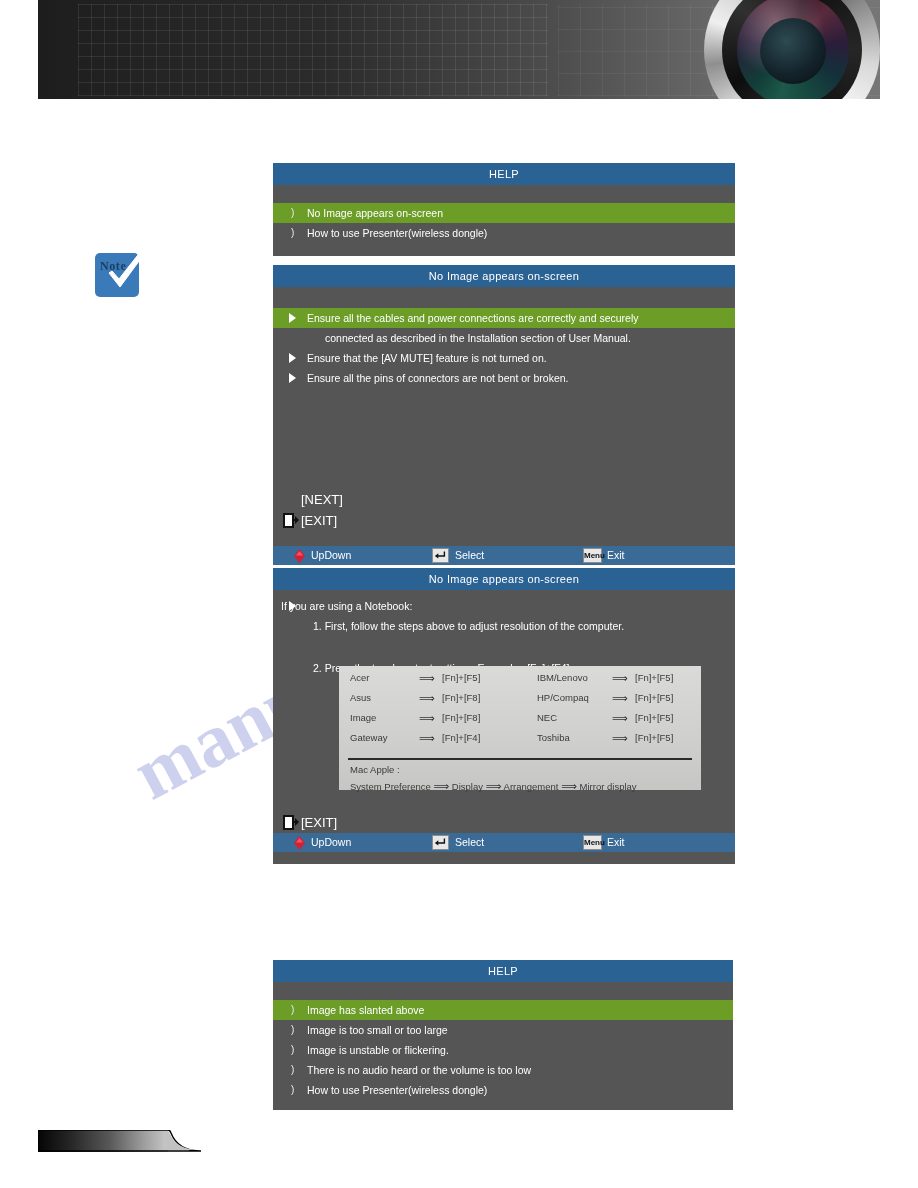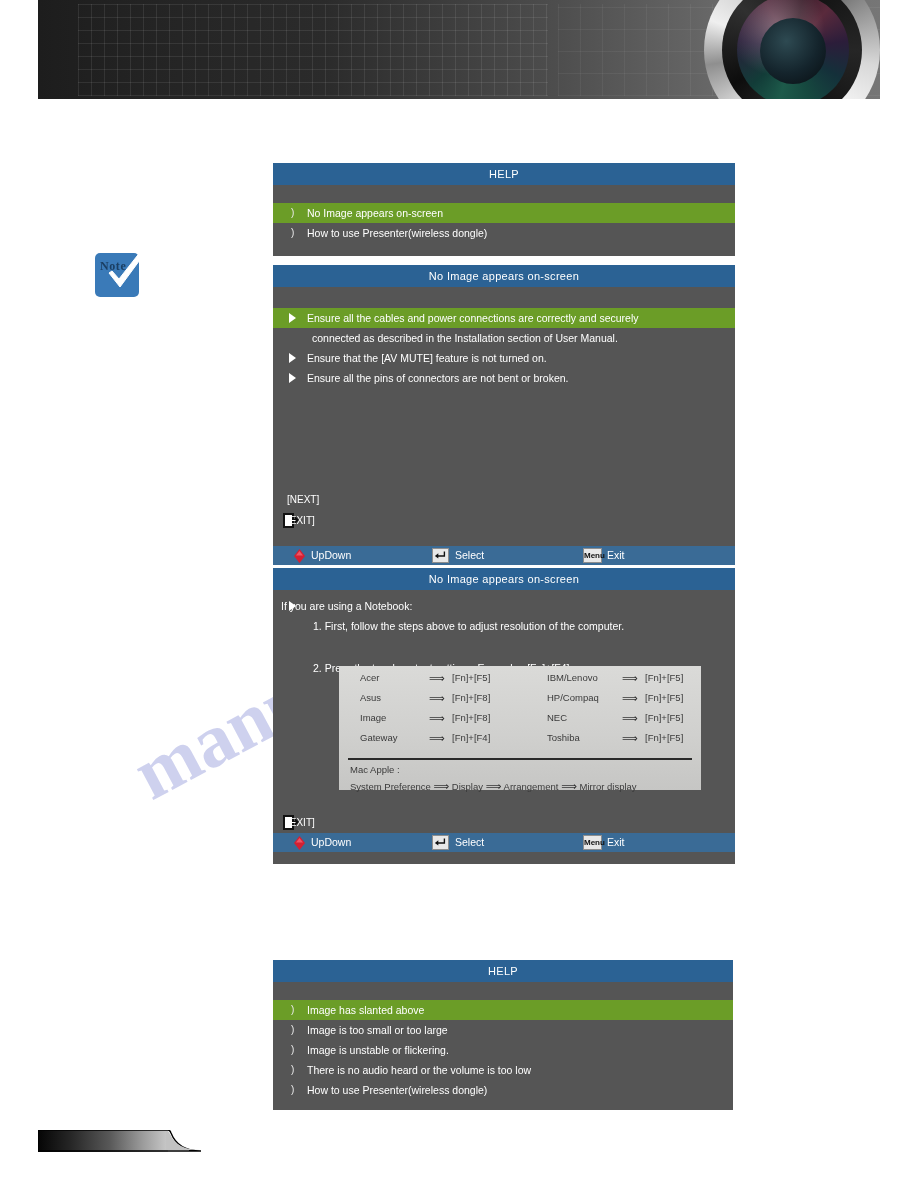--- a/index.html
+++ b/index.html
@@ -86,28 +86,28 @@
     font-size: 10px; color: #e9e9e9;
   }
   .osd-row .arrowb {
     position: absolute; left: 16px; top: 5px;
     width: 0; height: 0; border-left: 7px solid #ffffff;
     border-top: 5px solid transparent; border-bottom: 5px solid transparent;
   }
   .osd-text { position: relative; }
   .osd-cont {
     height: 20px; line-height: 20px; font-size: 10.5px;
-    padding-left: 39px; white-space: nowrap;
+    padding-left: 52px; white-space: nowrap;
   }
   .osd-pad { background: #555555; }
 
   
   .nav-row {
     position: relative; height: 21px; line-height: 21px;
-    font-size: 10px; padding-left: 14px; white-space: nowrap;
+    font-size: 13px; padding-left: 28px; white-space: nowrap;
   }
   .nav-row.hl { background: #6b9d27; }
   .exit-icon {
     position: absolute; left: 10px; top: 3px; width: 16px; height: 15px;
   }
   .exit-box {
     position: absolute; left: 0; top: 0; width: 11px; height: 15px;
     background: #ffffff; border: 2px solid #111111;
   }
   .exit-arrow-stem {
@@ -137,21 +137,21 @@
     color: #111; font-size: 8px; line-height: 13px; text-align: center;
     font-weight: bold; font-family: "Liberation Sans", sans-serif;
   }
 
   
   .key-table {
     position: absolute; left: 339px; top: 666px; width: 362px; height: 124px;
     background: linear-gradient(180deg,#dadad8 0%,#d0d0ce 55%,#c6c6c4 100%);
     color: #3a3a3a; font-size: 9.5px;
   }
-  .kt-grid { position: absolute; left: 10px; top: 0; width: 362px; height: 100px; }
+  .kt-grid { position: absolute; left: 0; top: 0; width: 362px; height: 100px; }
   .kt-cell { position: absolute; line-height: 20px; height: 20px; white-space: nowrap; }
   .kt-rule {
     position: absolute; left: 9px; top: 92px; width: 344px; height: 2px; background: #2a2a2a;
   }
   .kt-mac1 { position: absolute; left: 11px; top: 95px; line-height: 17px; }
   .kt-mac2 { position: absolute; left: 11px; top: 112px; line-height: 17px; white-space: nowrap; }
   .kt-arrow { display: inline-block; font-size: 11px; color: #333; }
 
   
   .wm {

